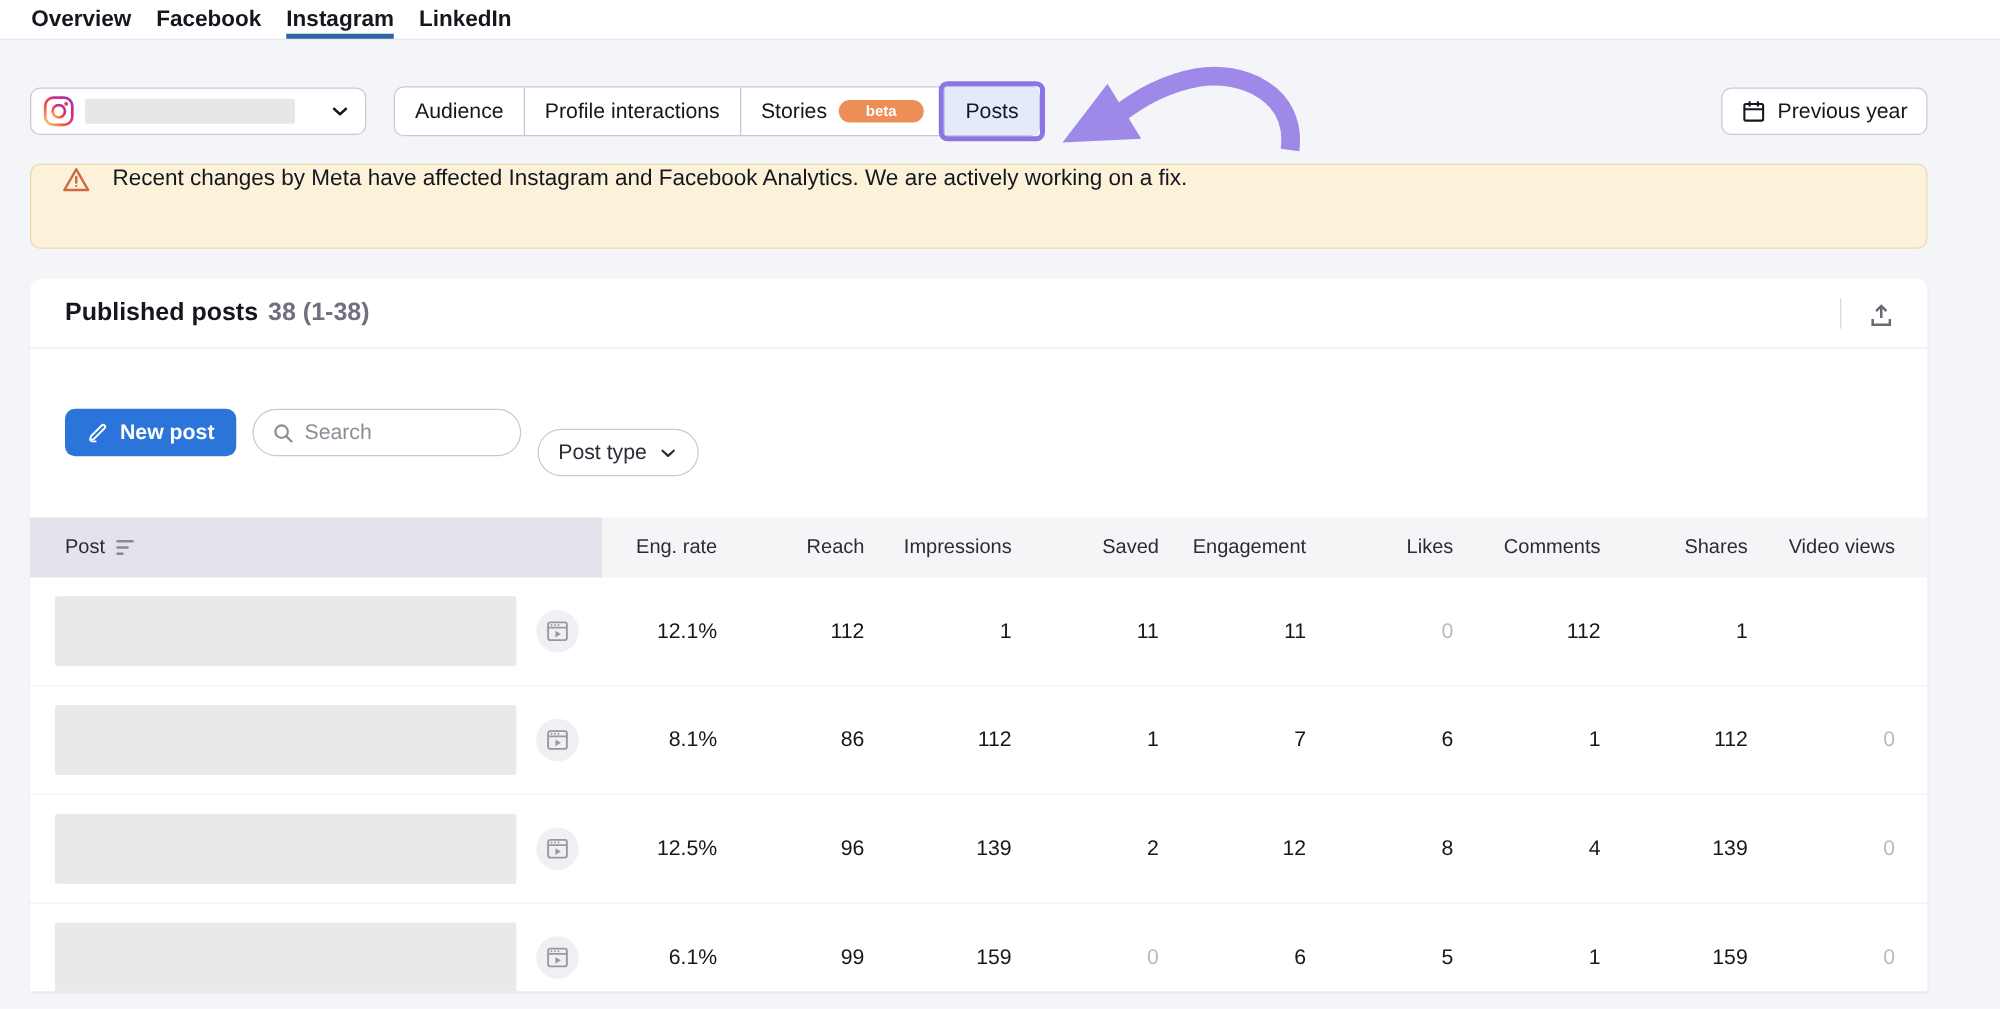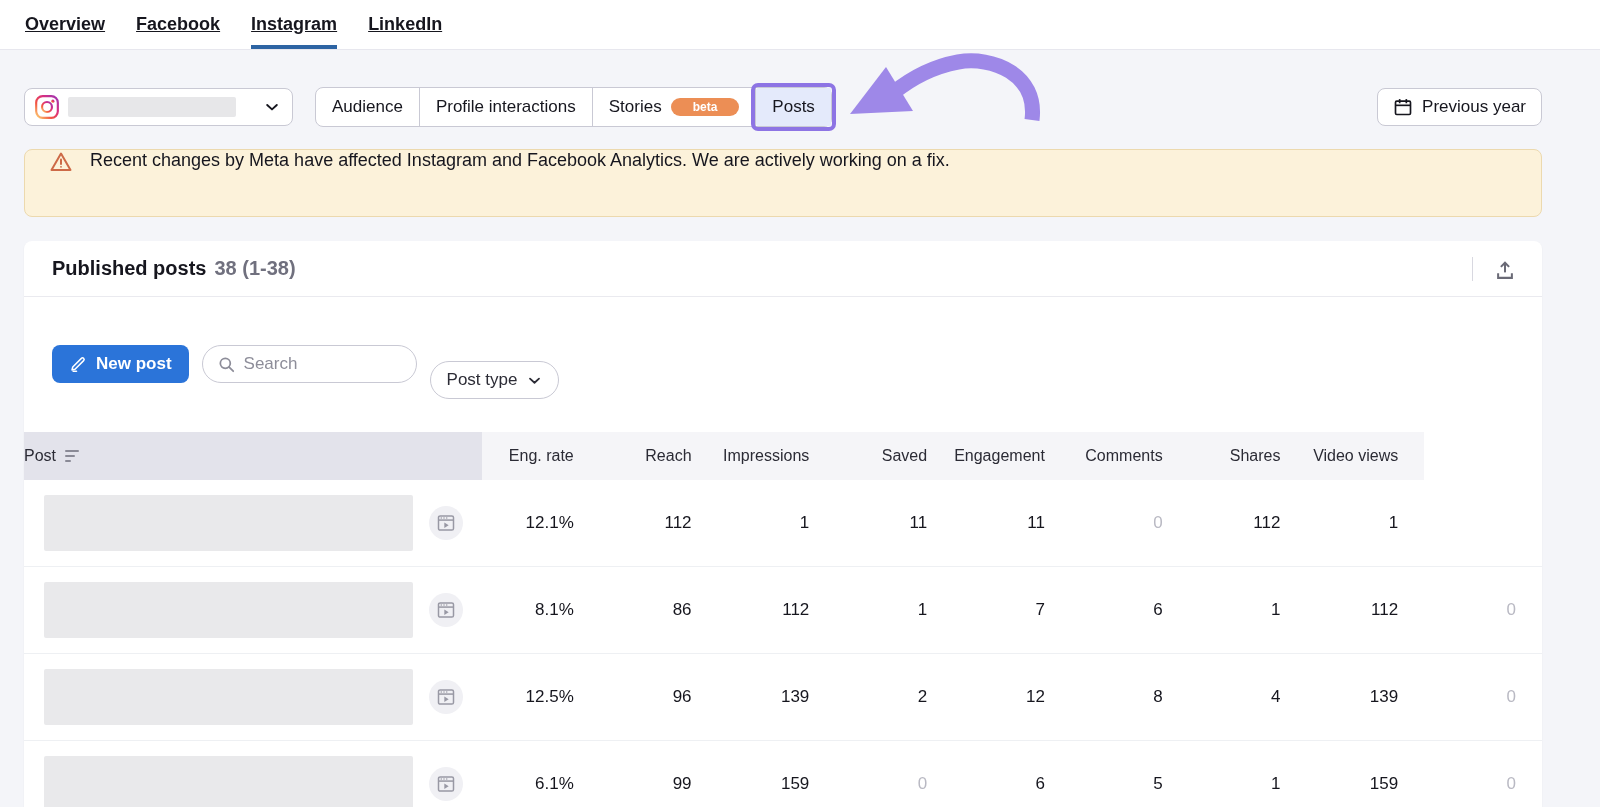--- a/index.html
+++ b/index.html
@@ -7,22 +7,22 @@
   body {
     font-family:"Liberation Sans", sans-serif;
     background:#f4f5f9;
     color:#16161e;
     overflow:hidden;
     position:relative;
   }
 
   
   .top-nav {
-    height:50px; background:#ffffff; border-bottom:1px solid #e7e7ee;
-    display:flex; align-items:stretch; padding:0 25px; gap:31px;text-decoration:underline;
+    height:32px; background:#ffffff; border-bottom:1px solid #e7e7ee;
+    display:flex; align-items:stretch; padding:0 25px; gap:20px;
   }
   .nav-tab {
     display:flex; align-items:center; font-size:18px; font-weight:600;
     color:#16161e; cursor:pointer; position:relative;
   }
   .nav-tab.active::after {
     content:""; position:absolute; left:0; right:0; bottom:0; height:4px;
     background:#2d64a3;
   }
 
@@ -116,21 +116,21 @@
   
   .table { margin-top:33px; }
   .t-grid { display:grid; grid-template-columns:458px repeat(9,1fr); }
   .thead { height:48px; }
   .th {
     background:#f5f5f8; display:flex; align-items:center; justify-content:flex-end;
     padding-right:26px; font-size:16px; color:#2b2b35; cursor:pointer; height:48px;
     white-space:nowrap;
   }
   .th.post-col {
-    background:#e3e3eb; justify-content:flex-start; gap:9px;
+    background:#e3e3eb; justify-content:flex-start; padding-left:28px; gap:9px;
   }
   .table-row { border-bottom:1px solid #eef0f3; height:87px; }
   .post-cell { display:flex; align-items:center; padding-left:20px; }
   .thumb { width:369px; height:56px; background:#e9e9eb; border-radius:2px; cursor:pointer; }
   .media-badge {
     width:34px; height:34px; border-radius:50%; background:#f0f0f4;
     display:flex; align-items:center; justify-content:center; margin-left:16px;
     flex:none;
   }
   .num-cell {
@@ -283,20 +283,21 @@
             <span class="b2"></span>
             <span class="b3"></span>
         </span>
       </div>
 
     <div class="th">Eng. rate</div>
         <div class="th">Reach</div>
         <div class="th">Impressions</div>
         <div class="th">Saved</div>
         <div class="th">Engagement</div>
+        <div class="th">Likes</div>
         <div class="th">Comments</div>
         <div class="th">Shares</div>
         <div class="th">Video views</div>
       </div>
     <div>
         <div class="t-grid table-row">
           <div class="post-cell">
             <div class="thumb"></div>
             <div class="media-badge">
   <svg width="20" height="20" viewBox="0 0 24 24" fill="none" stroke="#9898a4" stroke-width="1.8">

